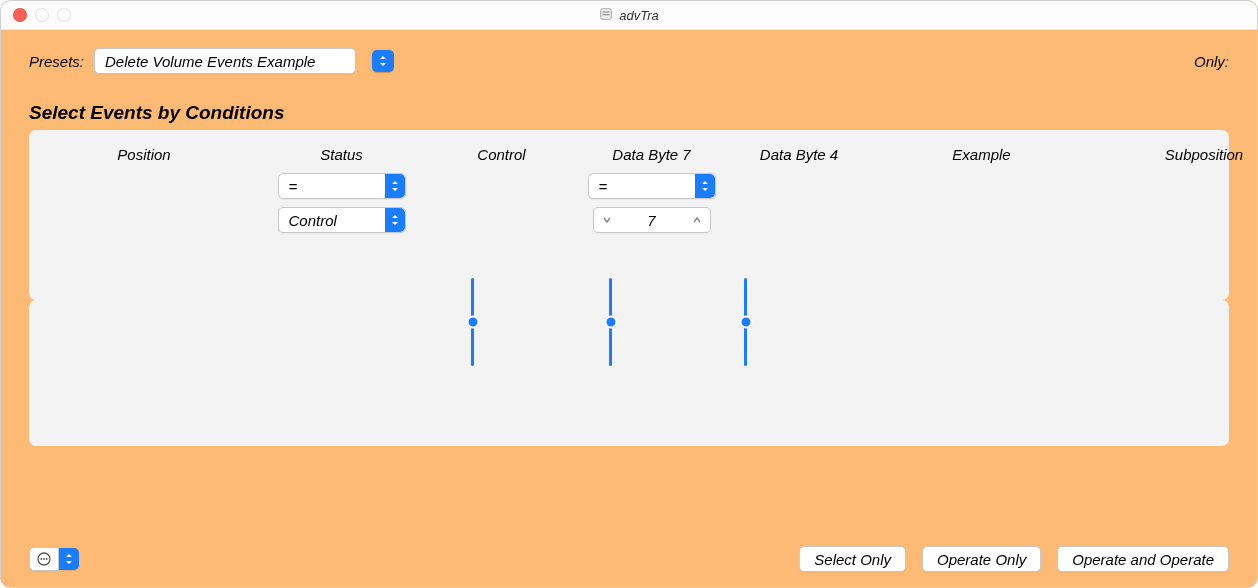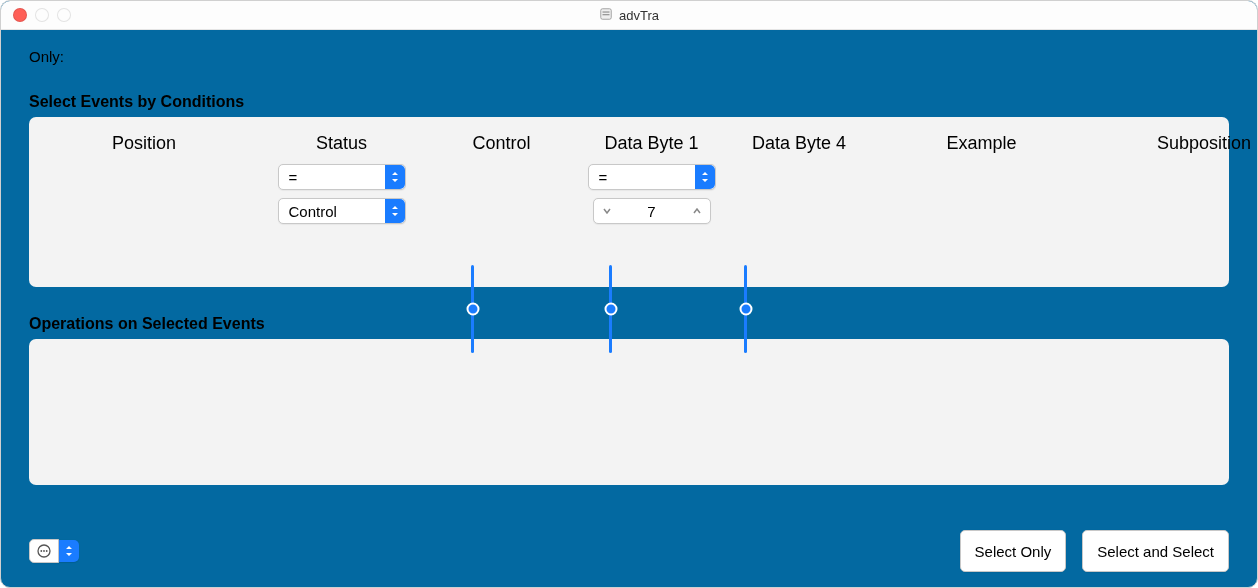--- a/index.html
+++ b/index.html
@@ -11,23 +11,24 @@
     font-size: 13px;
     color: #000;
     background: #fff;
   }
   .window {
     box-sizing: border-box;
     width: 1258px;
     height: 588px;
     border: 1px solid #d0d0d0;
     border-radius: 10px;
-    background: #0369a1;
+    background: #fdba74;
     overflow: hidden;
     position: relative;
+    font-style: italic;
   }
   .titlebar {
     height: 28px;
     display: flex;
     align-items: center;
     border-bottom: 1px solid #e5e5e5;
     background: #fdfdfd;
     position: relative;
   }
   .traffic {
@@ -105,21 +106,21 @@
   }
   .select-end-btn.detached {
     border-radius: 5px;
     height: 22px;
     width: 22px;
     margin-left: 6px;
     box-shadow: 0 0.5px 1px rgba(0,0,0,0.2);
   }
 
   .section-title {
-    font-size: 16px;
+    font-size: 19px;
     font-weight: 600;
     margin: 8px 0 6px;
   }
   .panel {
     background: #f3f3f3;
     border-radius: 7px;
     box-sizing: border-box;
   }
   .conditions-panel {
     height: 170px;
@@ -132,21 +133,21 @@
   .cond-grid {
     display: grid;
     grid-template-columns: 230px 165px 155px 145px 150px 215px 230px;
     align-items: center;
   }
   .cond-header {
     display: contents;
   }
   .cond-header > div {
     text-align: center;
-    font-size: 18px;
+    font-size: 15px;
     padding: 6px 4px;
   }
   .cond-row {
     display: contents;
   }
   .cond-cell {
     display: flex;
     justify-content: center;
     padding: 4px;
   }
@@ -247,21 +248,21 @@
     justify-content: center;
     color: #fff;
     box-shadow: 0 0.5px 1px rgba(0,0,0,0.1);
   }
   .action-buttons {
     display: flex;
     gap: 16px;
   }
   .btn-pill {
     height: 24px;
-    padding: 8px 14px;
+    padding: 0 14px;
     border: 1px solid #c8c8c8;
     border-radius: 5px;
     background: #fff;
     font-size: 15px;
     display: inline-flex;
     align-items: center;
     box-shadow: 0 0.5px 1px rgba(0,0,0,0.05);
   }
 
   .updown-icon svg { display:block; }
@@ -283,33 +284,44 @@
             <rect x="4" y="5" width="8" height="1.5" fill="#999"></rect>
             <rect x="4" y="8" width="8" height="1.5" fill="#999"></rect>
           </svg>
       </span>
       <span>advTra</span>
     </div>
   </div>
 
   <div class="content">
     <div class="top-row">
+      <div class="left-group">
+        <span class="label">Presets:</span>
+        <div class="select-field" style="min-width:260px">
+          <span class="value">Delete Volume Events Example</span>
+        </div>
+        <span class="select-end-btn detached updown-icon">
+          <svg viewBox="0 0 10 12" width="10" height="12">
+              <path d="M5 1 L8 4 L2 4 Z M5 11 L2 8 L8 8 Z" fill="#fff"></path>
+            </svg>
+        </span>
+      </div>
       <div class="right-group">
         <span class="label">Only:</span>
       </div>
     </div>
 
     <div class="section-title">Select Events by Conditions</div>
     <div class="panel conditions-panel">
       <div class="cond-grid">
         <div class="cond-header">
           <div>Position</div>
           <div>Status</div>
           <div>Control</div>
-          <div>Data Byte 1</div>
+          <div>Data Byte 7</div>
           <div>Data Byte 4</div>
           <div>Example</div>
           <div>Subposition</div>
         </div>
 
         <div class="cond-row">
           <div class="cond-cell"></div>
           <div class="cond-cell">
             <div class="mac-select">
               <span class="value">=</span>
@@ -370,38 +382,38 @@
         </div>
       </div>
     </div>
 
     <div class="separators">
       <div class="sep" style="left:442px"></div>
       <div class="sep" style="left:580px"></div>
       <div class="sep" style="left:715px"></div>
     </div>
 
-    <div class="section-title" style="margin-top:28px">Operations on Selected Events</div>
     <div class="panel ops-panel"></div>
 
     <div class="bottom-row">
       <div class="bottom-left">
         <span class="ellipsis-btn">
           <svg viewBox="0 0 16 16" width="16" height="16">
               <circle cx="8" cy="8" r="6" fill="none" stroke="#555" stroke-width="1.3"></circle>
               <circle cx="5.3" cy="8" r="0.9" fill="#555"></circle>
               <circle cx="8" cy="8" r="0.9" fill="#555"></circle>
               <circle cx="10.7" cy="8" r="0.9" fill="#555"></circle>
             </svg>
         </span>
         <span class="ellipsis-drop updown-icon">
           <svg viewBox="0 0 10 12" width="10" height="12">
               <path d="M5 1 L8 4 L2 4 Z M5 11 L2 8 L8 8 Z" fill="#fff"></path>
             </svg>
         </span>
       </div>
       <div class="action-buttons">
         <span class="btn-pill">Select Only</span>
-        <span class="btn-pill">Select and Select</span>
+        <span class="btn-pill">Operate Only</span>
+        <span class="btn-pill">Operate and Operate</span>
       </div>
     </div>
   </div>
 </div>
 
 </body></html>

